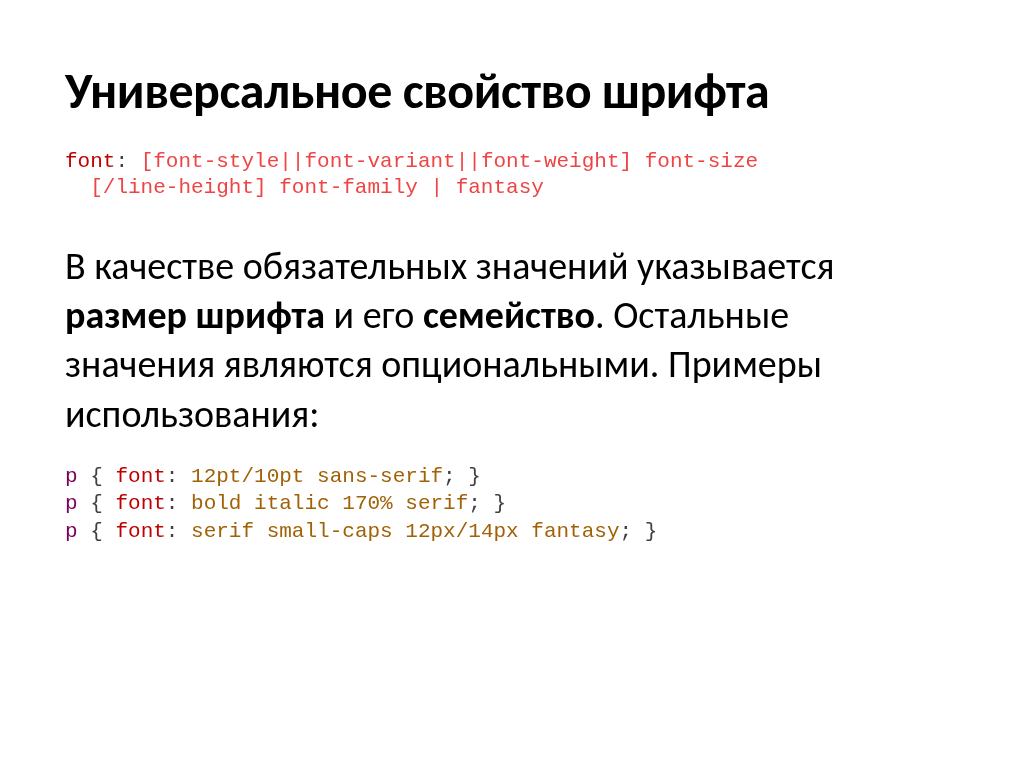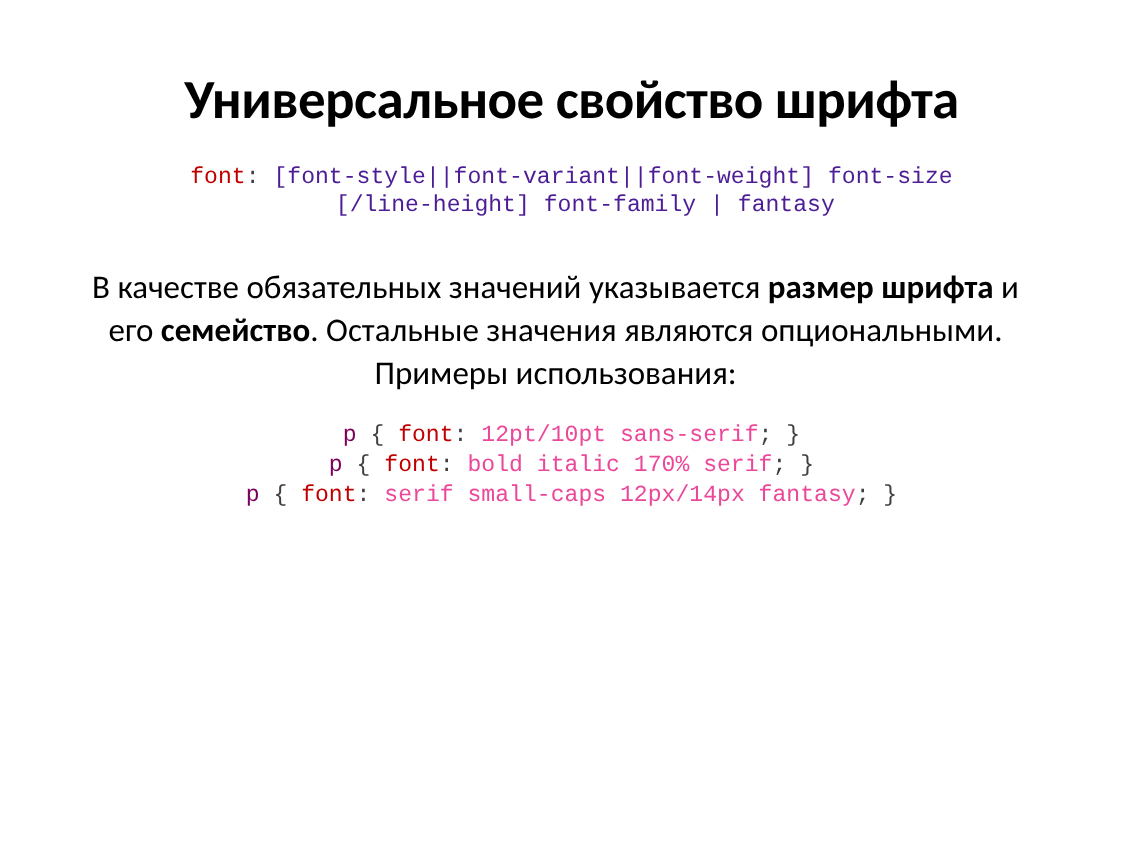--- a/index.html
+++ b/index.html
@@ -7,55 +7,54 @@
     padding: 0;
     width: 1024px;
     height: 767px;
     background: #fff;
     font-family: Calibri, Arial, sans-serif;
     color: #000;
   }
   .slide {
     padding: 40px 50px 0 65px;
     box-sizing: border-box;
-    text-align: center;
   }
   h1.title {
     font-size: 50px;
     font-weight: 700;
     margin: 20px 0 28px 0;
     letter-spacing: -0.5px;
   }
   .code-block {
     font-family: Consolas, "Courier New", monospace;
     font-size: 21px;
     line-height: 1.25;
     white-space: pre;
     margin-bottom: 40px;
   }
   .code-block .prop { color: #c00000; }
   .code-block .punct { color: #404040; }
-  .code-block .val { color: #4c1d95; }
+  .code-block .val { color: #ef4444; }
   .body-text {
-    font-size: 30px;
+    font-size: 38px;
     line-height: 1.3;
     margin: 0 0 24px 0;
     max-width: 880px;
   }
   .body-text b { font-weight: 700; }
   .examples {
     font-family: Consolas, "Courier New", monospace;
     font-size: 21px;
     line-height: 1.3;
     white-space: pre;
   }
   .examples .sel { color: #7c005c; }
   .examples .punct { color: #404040; }
   .examples .prop { color: #c00000; }
-  .examples .val { color: #ec4899; }
+  .examples .val { color: #a16207; }
 </style>
 </head>
 <body>
 
 <div class="slide">
 
   <h1 class="title">Универсальное свойство шрифта</h1>
 
   <div class="code-block"><span class="prop">font</span><span class="punct">:</span><span class="val"> [font-style||font-variant||font-weight] font-size</span>
 <span class="val">  [/line-height] font-family | fantasy</span></div>

